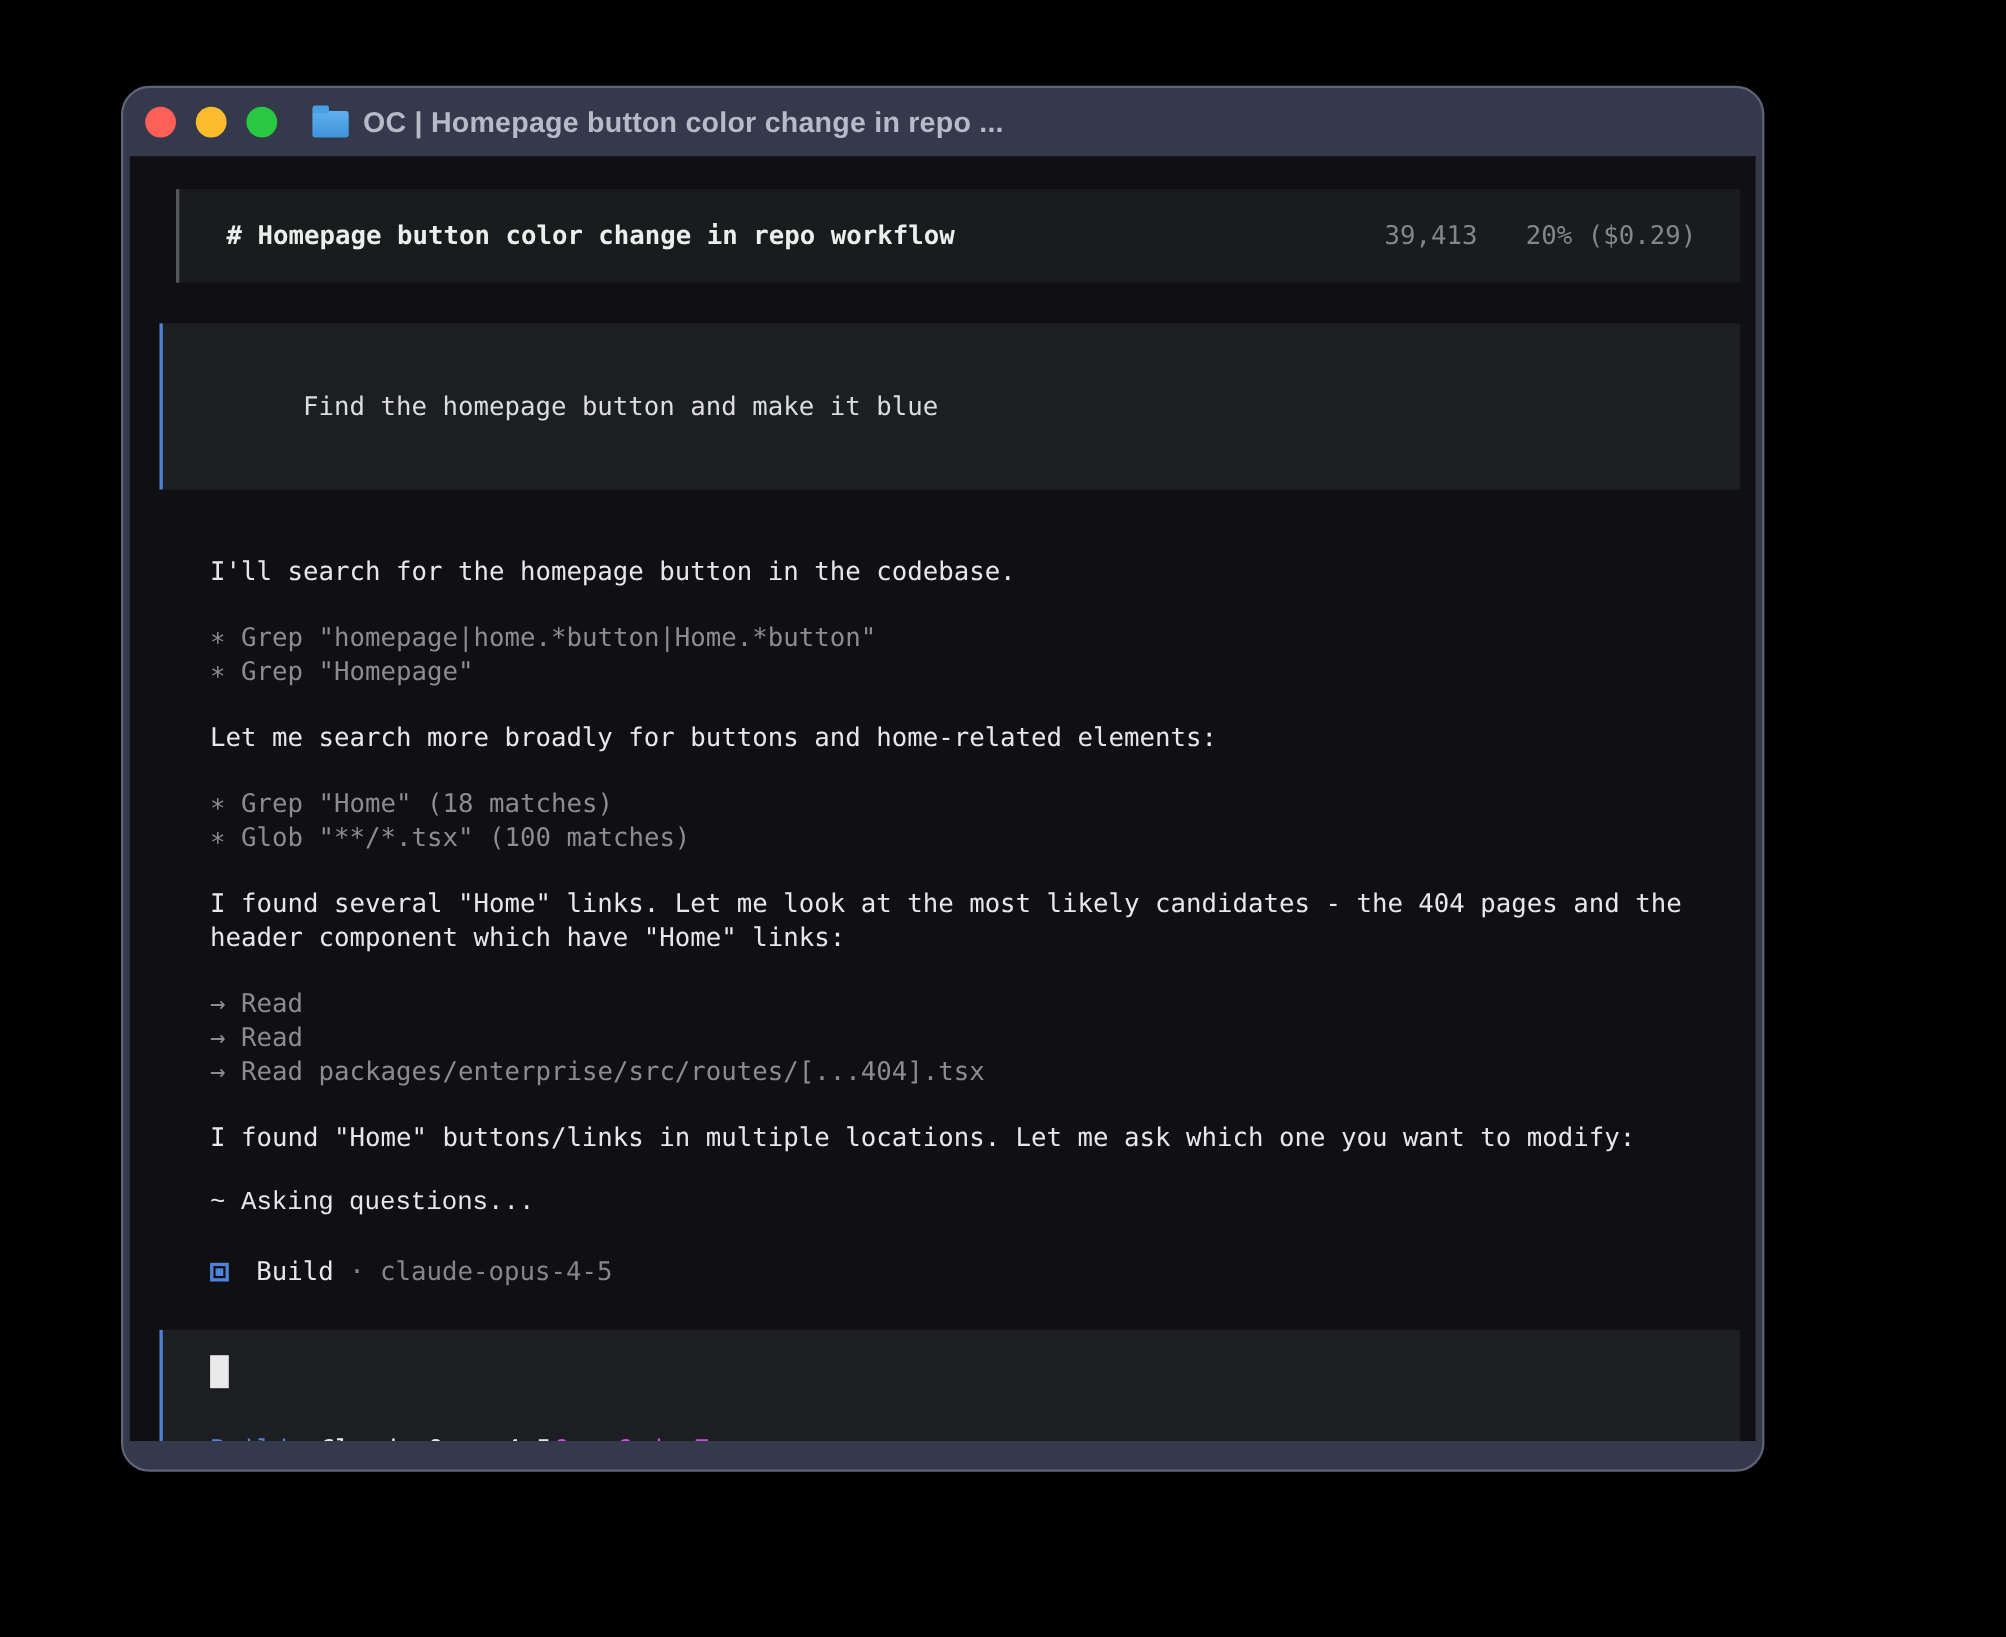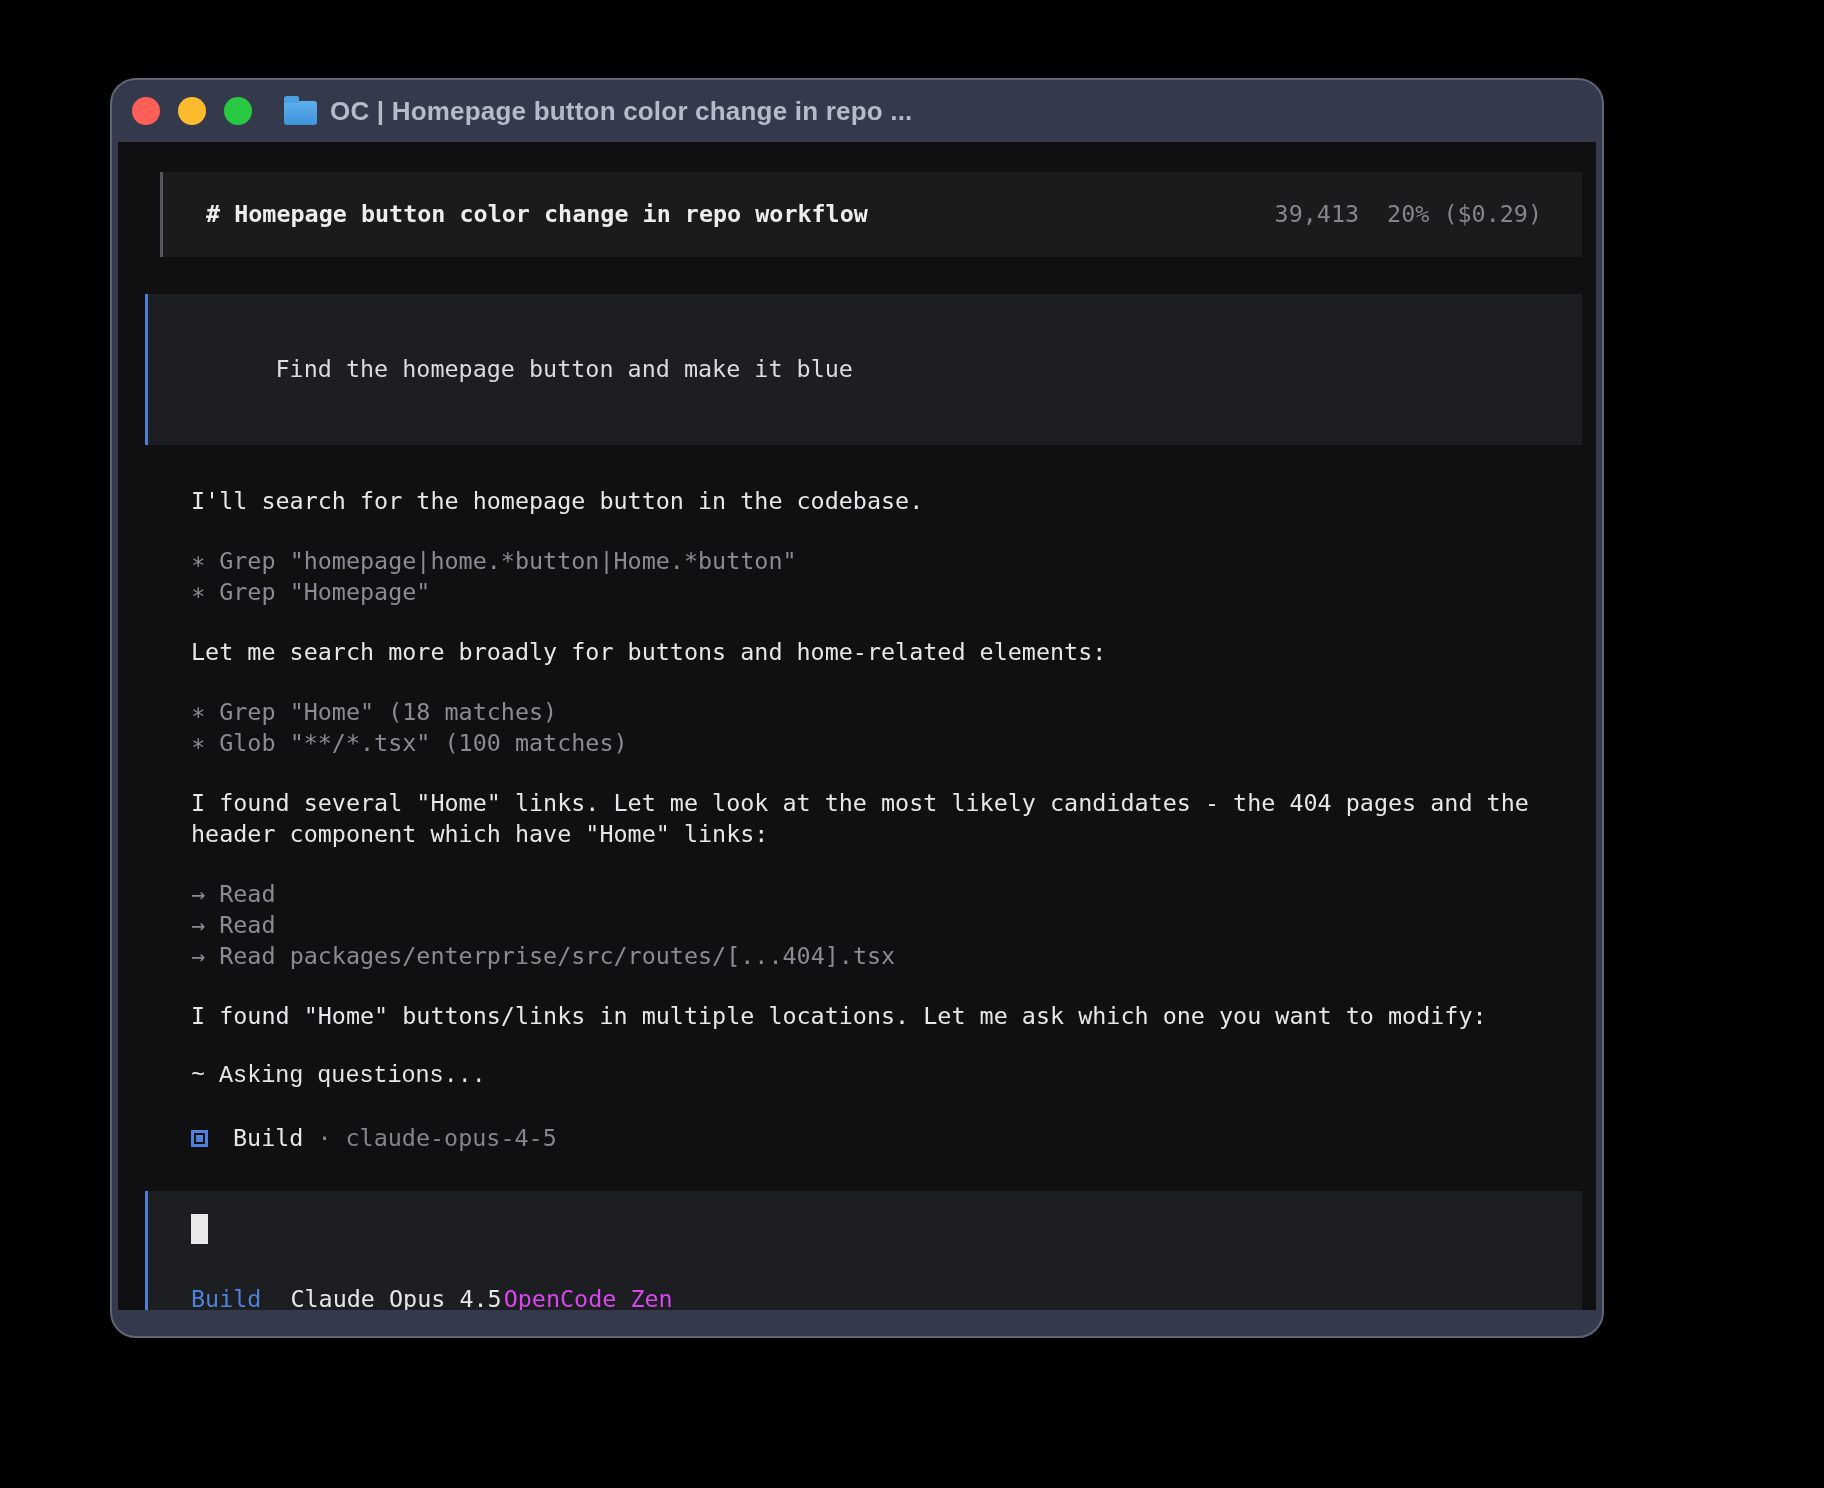--- a/index.html
+++ b/index.html
@@ -36,25 +36,25 @@
   .terminal {
     flex:1; margin:0 6px 26px 6px; background:#101013;
     padding:30px 14px 0 27px;
     font-size:23.4px; line-height:31px; color:#e6e7e9;
     display:flex; flex-direction:column; overflow:hidden;
   }
 
   .block { border-left:3px solid #56575d; background:#1a1b1d; padding:27px 40px 27px 43px;margin-left:15px; }
   .session-header { display:flex; justify-content:space-between; align-items:center; margin-bottom:37px; }
   .session-header .sess-title { font-weight:bold; color:#eceded; white-space:pre; }
-  .sess-stats { display:flex; gap:28px; color:#85868b; }
+  .sess-stats { display:flex; gap:44px; color:#85868b; }
 
   .user-block {
     border-left:3px solid #4e80d6; background:#1d1e21;
-    padding:29px 40px 29px 43px; color:#dbdcdf; margin-bottom:41px; white-space:pre;
+    padding:29px 40px 29px 43px; color:#dbdcdf; margin-bottom:59px; white-space:pre;
   }
 
   .transcript { padding:0 40px 0 46px; }
   .para { max-width:1395px; margin-bottom:29px; white-space:pre-wrap; color:#e6e7e9; }
   .toolgroup { margin-bottom:29px; }
   .toolline { display:flex; color:#8b8c91; white-space:pre; }
   .toolline > span + span { margin-left:14.1px; }
 
   .status-line { display:flex; align-items:center; margin-top:31px; }
   .agent-icon {

